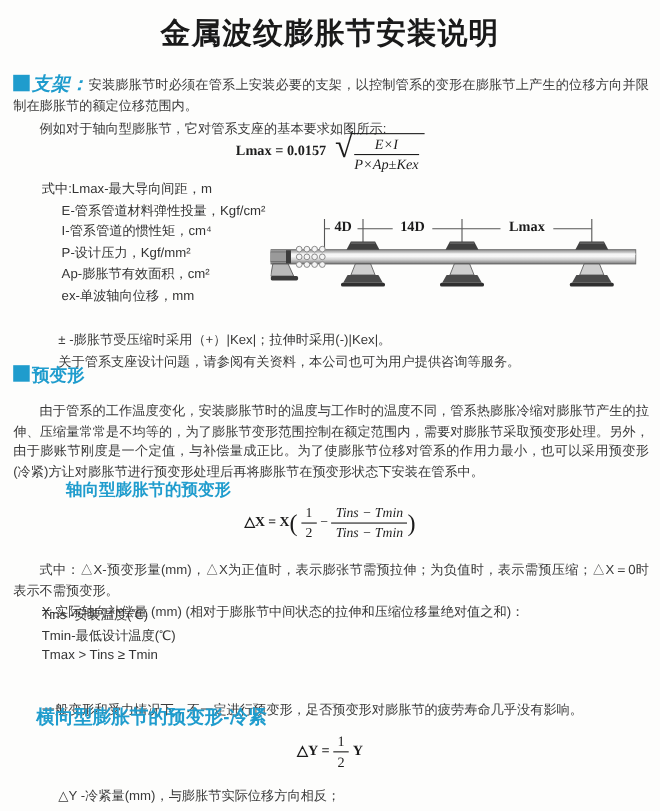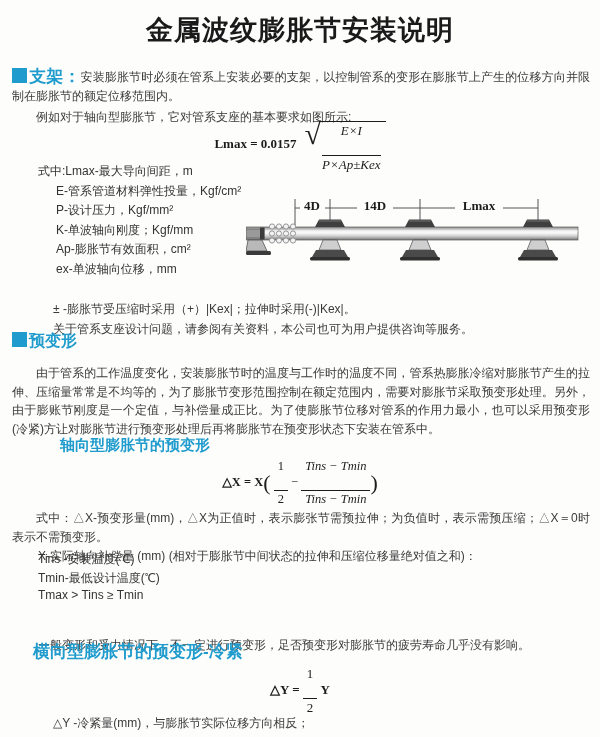--- a/index.html
+++ b/index.html
@@ -15,31 +15,31 @@
     top:12px; left:0; width:600px; text-align:center;
     font-size:27px; font-weight:bold; color:#1a1a1a; letter-spacing:1px;
   }
   .para { font-size:12px; line-height:18.5px; text-align:justify; color:#3a3a3a; }
   .sec-marker {
     display:inline-block; width:15px; height:15px; background:var(--accent);
     vertical-align:-2px; margin-right:2px;
   }
   .sec-label { color:var(--accent); font-size:17px; font-weight:bold; vertical-align:-1px; }
   .support-para { top:56px; left:12px; width:578px; text-indent:76px; }
-  .support-para .lead-marker { margin-left:-76px; }
+  .support-para .lead-marker { margin-left:-76px;font-style:italic; }
   .example-line { top:96px; left:36px; width:560px; }
   .formula { font-family:"Liberation Serif", serif; color:#1c1c1c; }
   .formula .bold { font-weight:bold; }
   .formula .ital { font-style:italic; }
   .formula1 { top:118px; left:0; width:600px; text-align:center; font-size:13px; }
   .sqrt-wrap { display:inline-flex; align-items:flex-start; margin-left:6px; vertical-align:middle; }
   .sqrt-sign { font-size:30px; line-height:30px; font-weight:normal; transform:translate(2px,1px); }
   .sqrt-body { border-top:1.6px solid #1c1c1c; padding:1px 5px 0 3px; margin-top:3px; }
   .frac { display:inline-block; vertical-align:middle; text-align:center; }
-  .frac .num { display:block; border-bottom:1px solid #1c1c1c; padding:0 4px 16px; }
+  .frac .num { display:block; border-bottom:1px solid #1c1c1c; padding:0 4px 1px; }
   .frac .den { display:block; padding-top:1px; }
   .defs-block { top:163px; left:38px; font-size:12px; }
   .defs-block .def-line { height:19.5px; }
   .defs-block .def-sub { padding-left:18px; }
   .pm-line   { top:288px; left:53px; width:540px; font-size:12px; }
   .consult-line { top:308px; left:53px; width:540px; font-size:12px; }
   .diagram-box { top:191px; left:246px; width:340px; height:92px; }
   .sec2-head { top:331px; left:12px; }
   .sec2-head .sec-label { font-size:16px; }
   .predeform-para { top:352px; left:12px; width:578px; text-indent:24px; }
@@ -68,22 +68,22 @@
 <div class="abs formula formula1">
   <span class="bold">Lmax = 0.0157</span><span class="sqrt-wrap">
       <span class="sqrt-sign">√</span>
       <span class="sqrt-body"><span class="frac ital"><span class="num">E×I</span><span class="den">P×Ap±Kex</span></span></span>
     </span>
 </div>
 
 <div class="abs defs-block">
   <div class="def-line">式中:Lmax-最大导向间距，m</div>
   <div class="def-line def-sub">E-管系管道材料弹性投量，Kgf/cm²</div>
+  <div class="def-line def-sub">I-管系管道的惯性矩，cm⁴</div>
   <div class="def-line def-sub">P-设计压力，Kgf/mm²</div>
-  <div class="def-line def-sub">K-单波轴向刚度；Kgf/mm</div>
   <div class="def-line def-sub">Ap-膨胀节有效面积，cm²</div>
   <div class="def-line def-sub">ex-单波轴向位移，mm</div>
 </div>
 
 <p class="abs para pm-line">± -膨胀节受压缩时采用（+）|Kex|；拉伸时采用(-)|Kex|。</p>
 <p class="abs para consult-line">关于管系支座设计问题，请参阅有关资料，本公司也可为用户提供咨询等服务。</p>
 
 <div class="abs diagram-box">
   <svg width="340" height="92" viewBox="0 0 340 92">
     <defs>

